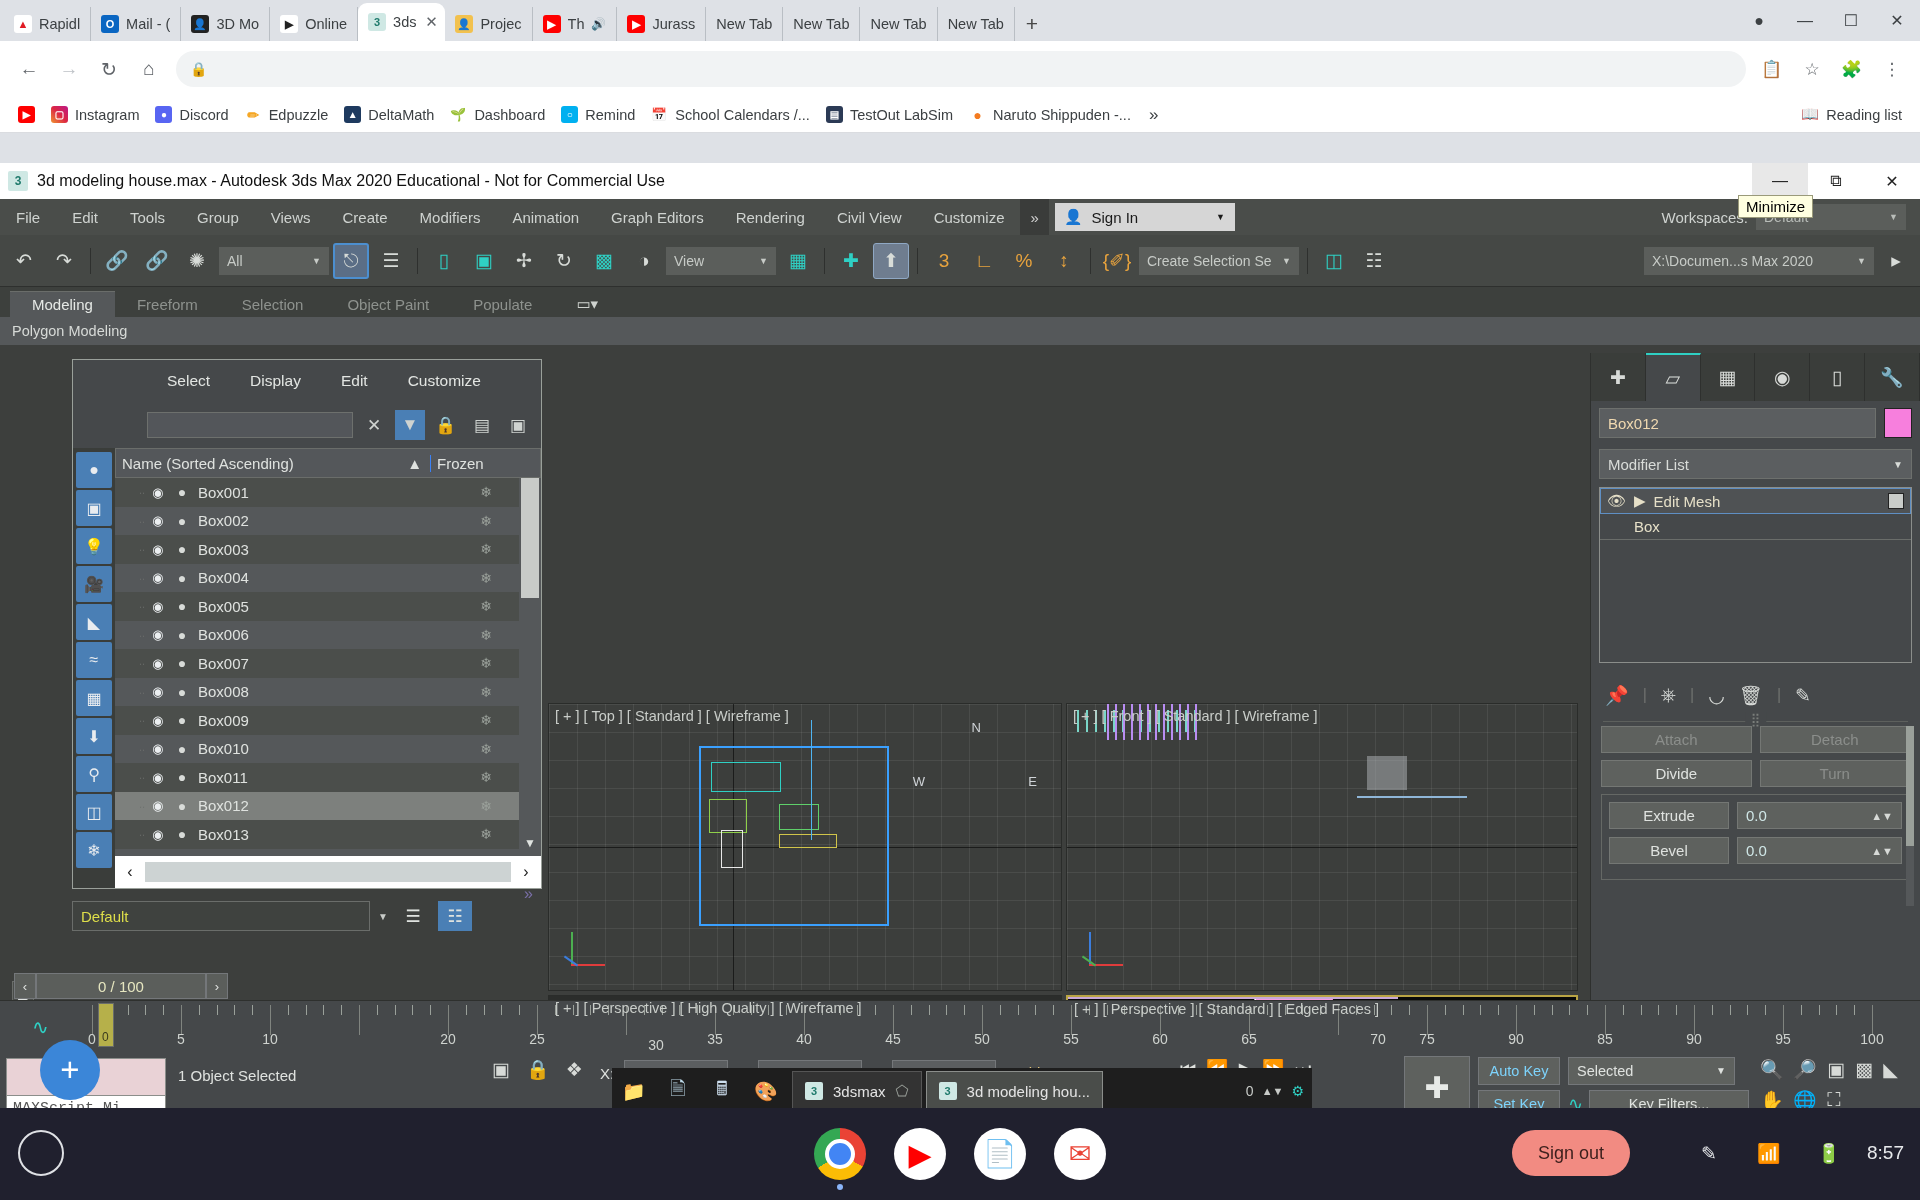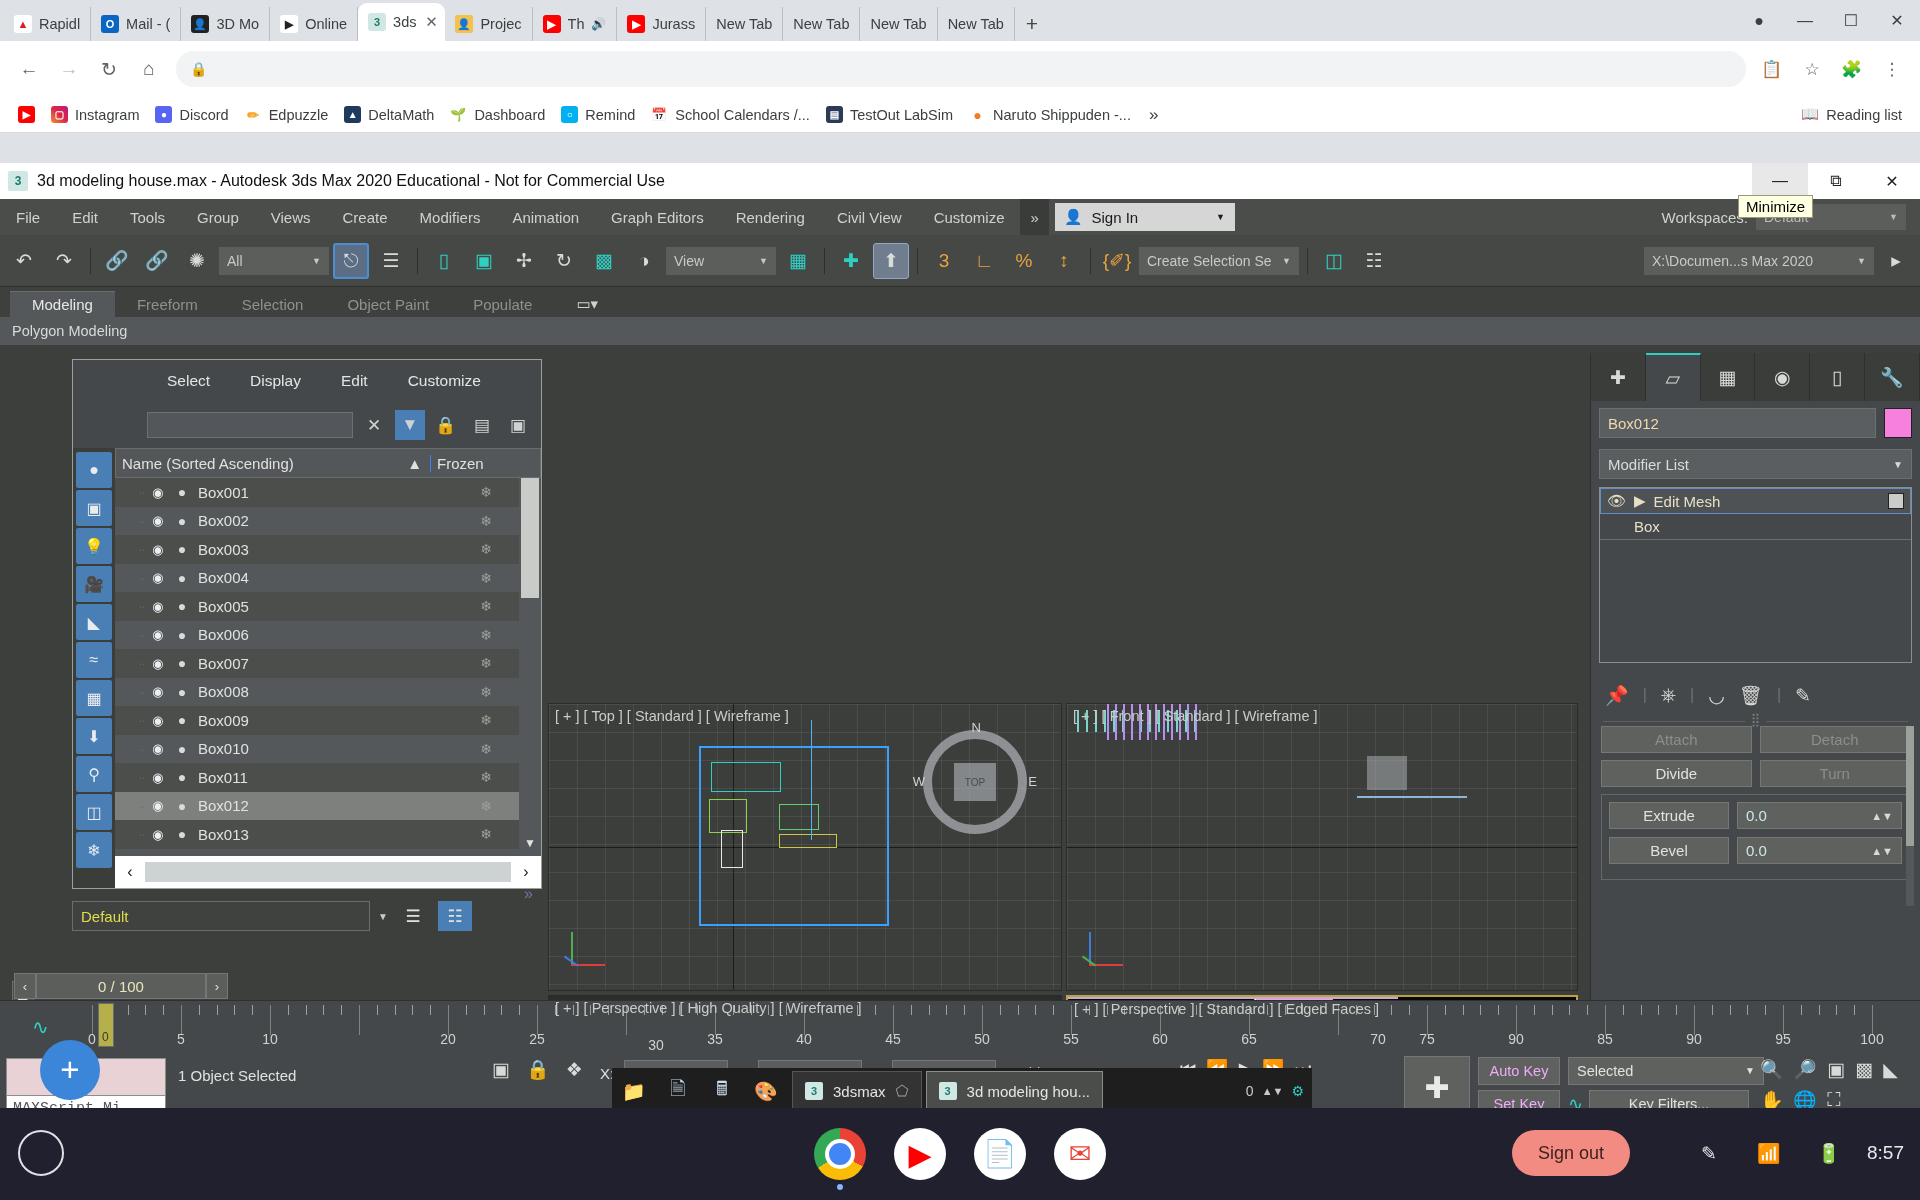--- a/index.html
+++ b/index.html
@@ -217,23 +217,23 @@
   .st-lines div{ height:38px; display:flex; align-items:center;}
   .st-tools{ position:absolute; left:492px; top:6px; display:flex; gap:16px; align-items:center; color:#d7dad7; font-size:19px;}
   .coords{ position:absolute; left:600px; top:8px; display:flex; align-items:center; gap:6px; color:#dfe2df; font-size:15px;}
   .coords .lab{ width:18px;}
   .coords .cf{ width:104px; height:26px; background:#5b5e60; border:1px solid #74777a;}
   .gridtxt{ position:absolute; left:1012px; top:12px; color:#e6c77a; font-size:15px;}
   .playback{ position:absolute; left:1180px; top:6px; display:flex; gap:10px; align-items:center; color:#dfe2df; font-size:18px;}
   .keyarea{ position:absolute; left:1404px; top:4px; display:flex; align-items:center; gap:8px;}
   .bigkey{ width:66px;height:62px; background:#5e615e; border:1px solid #74777a; display:flex;align-items:center;justify-content:center; color:#e7eae7; font-size:30px;}
   .keycol{ display:flex; flex-direction:column; gap:5px;}
-  .kbtn{ width:82px; height:28px; background:#5e615e; border:1px solid #74777a; color:#f0abfc; font-size:14.5px; display:flex;align-items:center;justify-content:center;}
+  .kbtn{ width:82px; height:28px; background:#5e615e; border:1px solid #74777a; color:#7dd3fc; font-size:14.5px; display:flex;align-items:center;justify-content:center;}
   .kselwrap{ display:flex; flex-direction:column; gap:5px;}
-  .ksel{ width:196px;height:28px; background:#5e615e;border:1px solid #74777a; color:#dfe2df; font-size:14.5px; display:flex;align-items:center;padding:0 8px;}
+  .ksel{ width:167px;height:28px; background:#5e615e;border:1px solid #74777a; color:#dfe2df; font-size:14.5px; display:flex;align-items:center;padding:0 8px;}
   .ksel .caret{margin-left:auto; font-size:10px;}
   .navicons{ position:absolute; right:10px; top:6px; width:150px; display:flex; flex-wrap:wrap; gap:8px 10px; color:#d7dad7; font-size:19px;}
 
   
   .rtask{ position:absolute; left:612px; top:1068px; width:700px; height:46px; background:#1e1e1e; display:flex; align-items:center; gap:0;}
   .rtask .ri{ width:44px;height:46px; display:flex;align-items:center;justify-content:center; font-size:19px;}
   .rtask .titem{ height:40px; display:flex; align-items:center; gap:10px; padding:0 12px; color:#e4e4e4; font-size:15px; background:#333; border:1px solid #555; margin-left:4px;}
   .rtask .titem.act{ background:#4a4d4a; border-color:#8b8e8b;}
   .rtask .rsmall{ width:18px;height:18px;background:#cfe8e4;color:#1f7a6c;display:flex;align-items:center;justify-content:center;font-size:11px;font-weight:bold;border-radius:2px;}
   .rtask .rend{ margin-left:auto; display:flex; align-items:center; gap:8px; color:#c8cbc8; font-size:14px; padding-right:8px;}
@@ -659,23 +659,20 @@
           <div class="grid-bg"></div>
           <div class="axis-h"></div>
           <div class="axis-v"></div>
           <div style="position:absolute;left:150px;top:42px;width:190px;height:180px;border:2px solid #3aa0ff;"></div>
           <div style="position:absolute;left:162px;top:58px;width:70px;height:30px;border:1px solid #2fd0c4;"></div>
           <div style="position:absolute;left:160px;top:95px;width:38px;height:34px;border:1px solid #8fd04a;"></div>
           <div style="position:absolute;left:230px;top:100px;width:40px;height:26px;border:1px solid #5fd06a;"></div>
           <div style="position:absolute;left:230px;top:130px;width:58px;height:14px;border:1px solid #d0c44a;"></div>
           <div style="position:absolute;left:172px;top:126px;width:22px;height:38px;border:1px solid #e8e8e8;"></div>
           <div style="position:absolute;left:262px;top:16px;width:1px;height:120px;background:#4fb5f2;"></div>
-          <div class="viewcube">
-            <i>TOP</i>
-          </div>
           <span class="vcn" style="right:80px;top:16px;">N</span>
           <span class="vcn" style="right:24px;top:70px;">E</span>
           <span class="vcn" style="right:136px;top:70px;">W</span>
           <div class="gizmo">
             <i style="left:8px;top:0;width:2px;height:34px;background:#4caf50;"></i>
             <i style="left:8px;top:32px;width:34px;height:2px;background:#e03c3c;"></i>
             <i style="left:0;top:28px;width:16px;height:2px;background:#3b7ddd;transform:rotate(35deg);"></i>
           </div>
           <div class="vplabel">[ + ] [ Top ] [ Standard ] [ Wireframe ]</div>
         </div>

